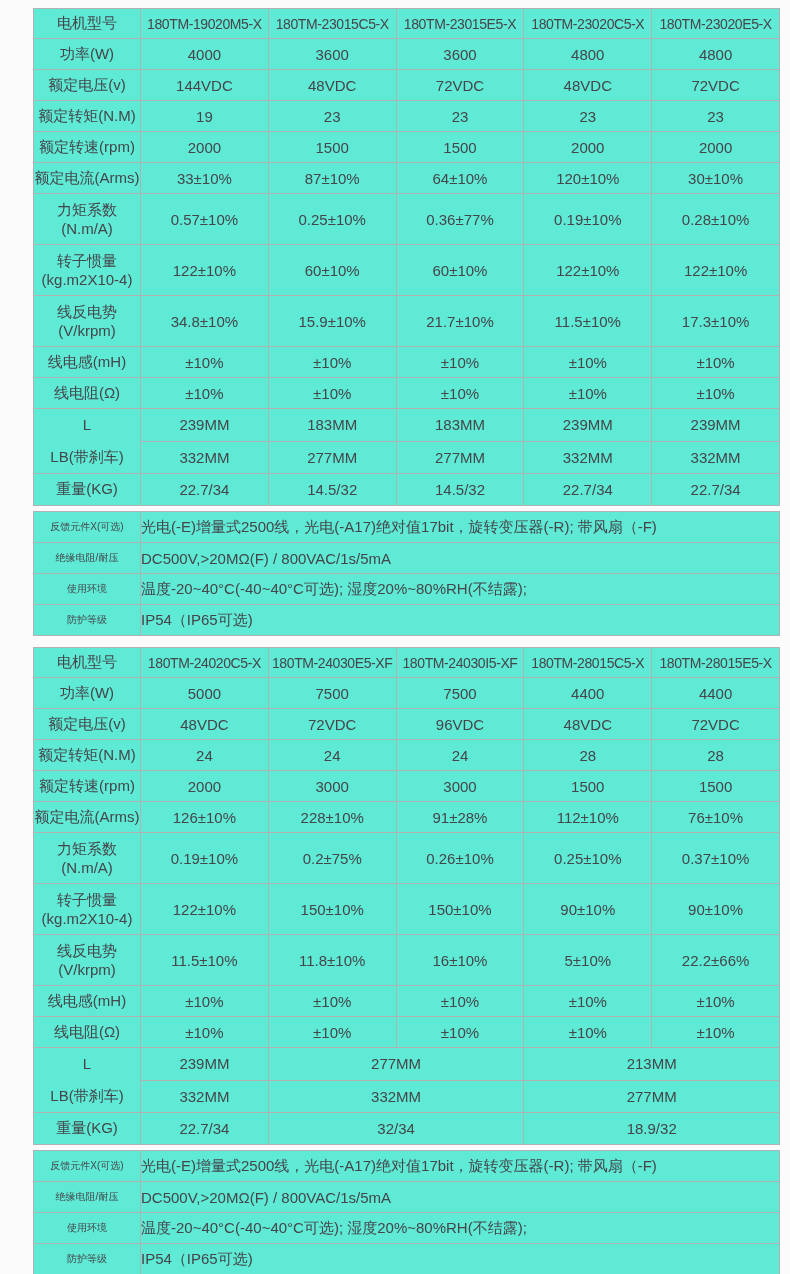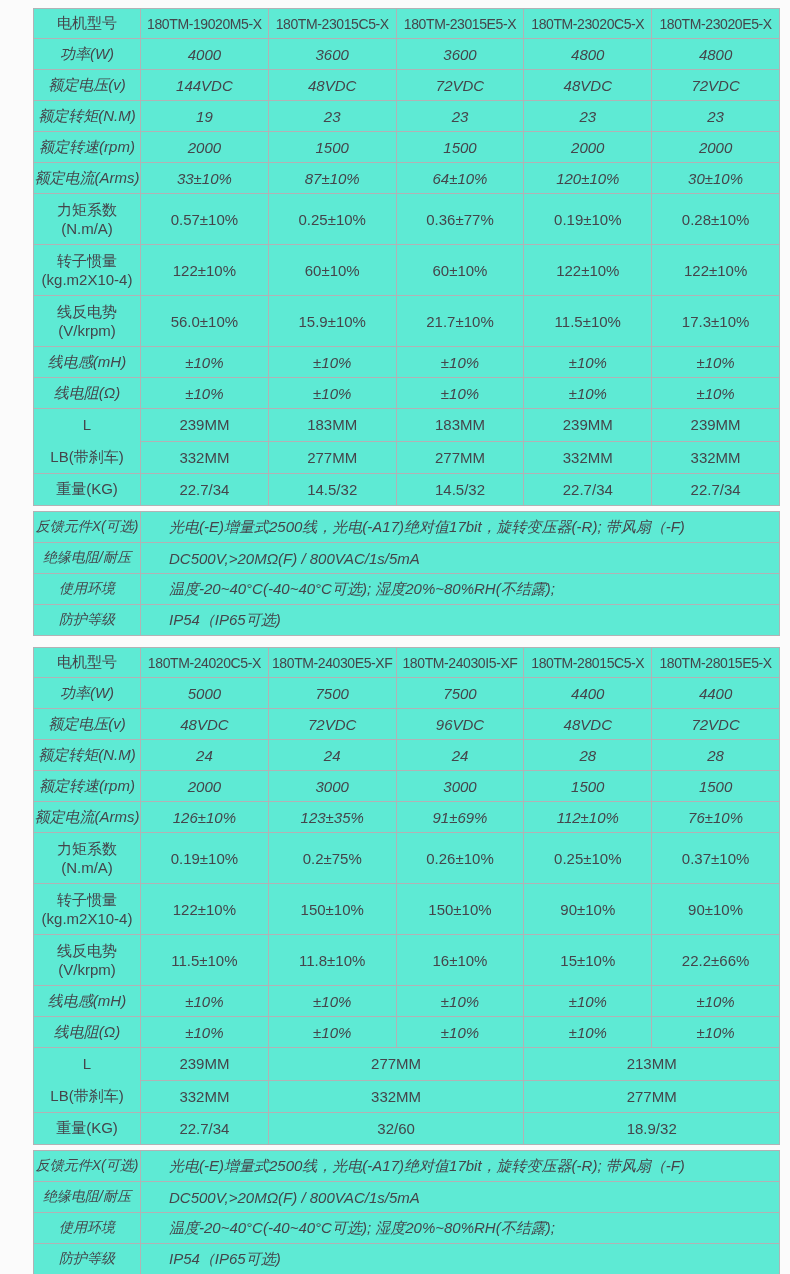--- a/index.html
+++ b/index.html
@@ -23,29 +23,29 @@
     border:1px solid #b2b2b5;
     text-align:center;
     vertical-align:middle;
     font-size:15px;
     padding:0;
     overflow:hidden;
     white-space:nowrap;
   }
   col.label-col{width:107px;}
   tr.h30{height:30px;}
-  tr.h31{height:31px;font-style:italic;}
+  tr.h31{height:31px;}
   tr.h51{height:51px;}
   tr.h32{height:32px;}
   td.model{font-size:14px;letter-spacing:-0.4px;}
   td.row-label{font-size:15px;}
   td.two-line div{line-height:19px;}
   td.dim-label div{height:32px;line-height:32px;}
-  td.info-label{font-size:14px;}
-  td.info-value{text-align:left;padding-left:28px;font-size:15px;margin-top:15px;}
+  td.info-label{font-size:10px;}
+  td.info-value{text-align:left;padding-left:0;font-size:15px;margin-top:15px;}
 </style>
 </head>
 <body>
 
 <div class="page">
   <section class="spec-block">
       <table class="main-table">
         <colgroup>
           <col class="label-col">
           <col class="data-col">
@@ -123,21 +123,21 @@
             <td class="value">60±10%</td>
             <td class="value">60±10%</td>
             <td class="value">122±10%</td>
             <td class="value">122±10%</td>
           </tr>
           <tr class="h51">
             <td class="row-label two-line">
               <div>线反电势</div>
               <div>(V/krpm)</div>
             </td>
-            <td class="value">56.0±10%</td>
+            <td class="value">34.8±10%</td>
             <td class="value">15.9±10%</td>
             <td class="value">21.7±10%</td>
             <td class="value">11.5±10%</td>
             <td class="value">17.3±10%</td>
           </tr>
           <tr class="h31">
             <td class="row-label">线电感(mH)</td>
             <td class="value">±10%</td>
             <td class="value">±10%</td>
             <td class="value">±10%</td>
@@ -252,22 +252,22 @@
             <td class="row-label">额定转速(rpm)</td>
             <td class="value">2000</td>
             <td class="value">3000</td>
             <td class="value">3000</td>
             <td class="value">1500</td>
             <td class="value">1500</td>
           </tr>
           <tr class="h31">
             <td class="row-label">额定电流(Arms)</td>
             <td class="value">126±10%</td>
-            <td class="value">123±35%</td>
-            <td class="value">91±69%</td>
+            <td class="value">228±10%</td>
+            <td class="value">91±28%</td>
             <td class="value">112±10%</td>
             <td class="value">76±10%</td>
           </tr>
           <tr class="h51">
             <td class="row-label two-line">
               <div>力矩系数</div>
               <div>(N.m/A)</div>
             </td>
             <td class="value">0.19±10%</td>
             <td class="value">0.2±75%</td>
@@ -287,21 +287,21 @@
             <td class="value">90±10%</td>
           </tr>
           <tr class="h51">
             <td class="row-label two-line">
               <div>线反电势</div>
               <div>(V/krpm)</div>
             </td>
             <td class="value">11.5±10%</td>
             <td class="value">11.8±10%</td>
             <td class="value">16±10%</td>
-            <td class="value">15±10%</td>
+            <td class="value">5±10%</td>
             <td class="value">22.2±66%</td>
           </tr>
           <tr class="h31">
             <td class="row-label">线电感(mH)</td>
             <td class="value">±10%</td>
             <td class="value">±10%</td>
             <td class="value">±10%</td>
             <td class="value">±10%</td>
             <td class="value">±10%</td>
           </tr>
@@ -323,21 +323,21 @@
             <td class="value" colspan="2">213MM</td>
           </tr>
           <tr class="h32">
             <td class="value" colspan="1">332MM</td>
             <td class="value" colspan="2">332MM</td>
             <td class="value" colspan="2">277MM</td>
           </tr>
           <tr class="h32">
             <td class="row-label">重量(KG)</td>
             <td class="value" colspan="1">22.7/34</td>
-            <td class="value" colspan="2">32/60</td>
+            <td class="value" colspan="2">32/34</td>
             <td class="value" colspan="2">18.9/32</td>
           </tr>
         </tbody>
       </table>
       <table class="info-table">
         <colgroup>
           <col class="label-col">
           <col>
         </colgroup>
         <tbody>

